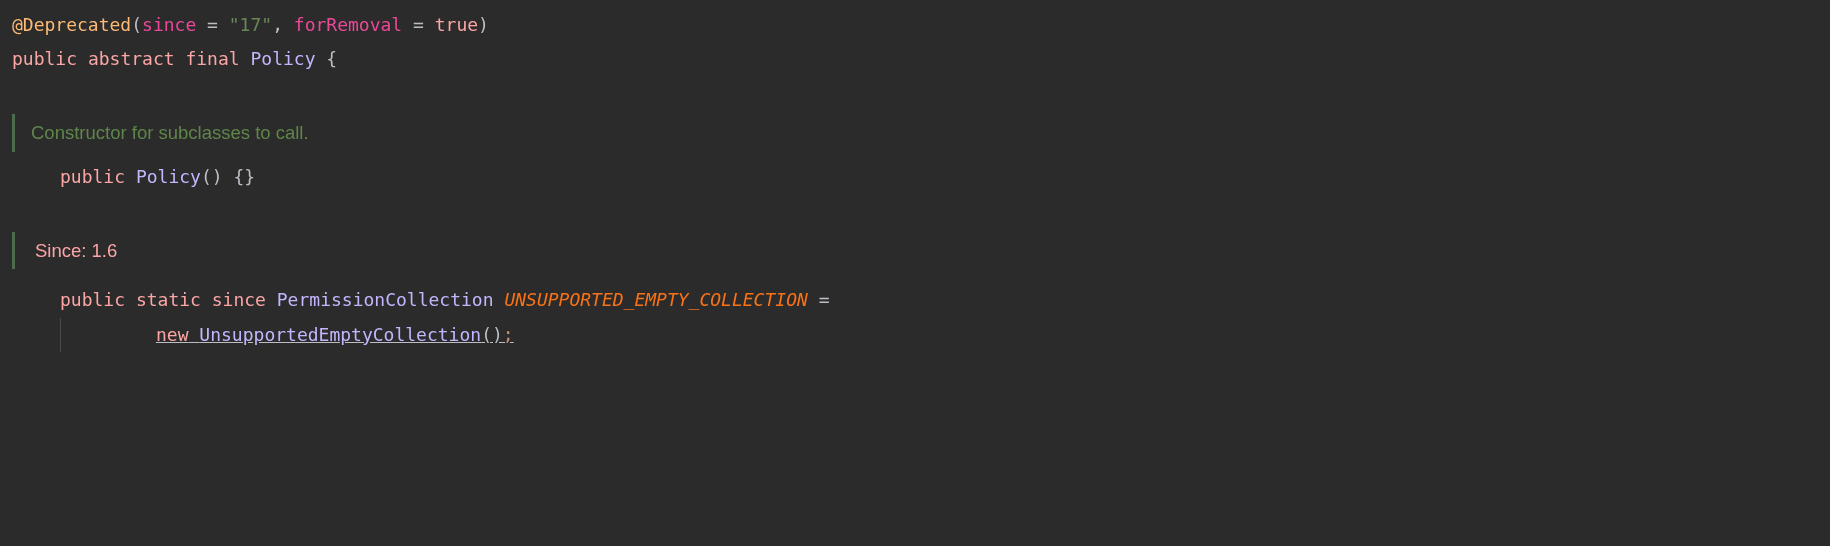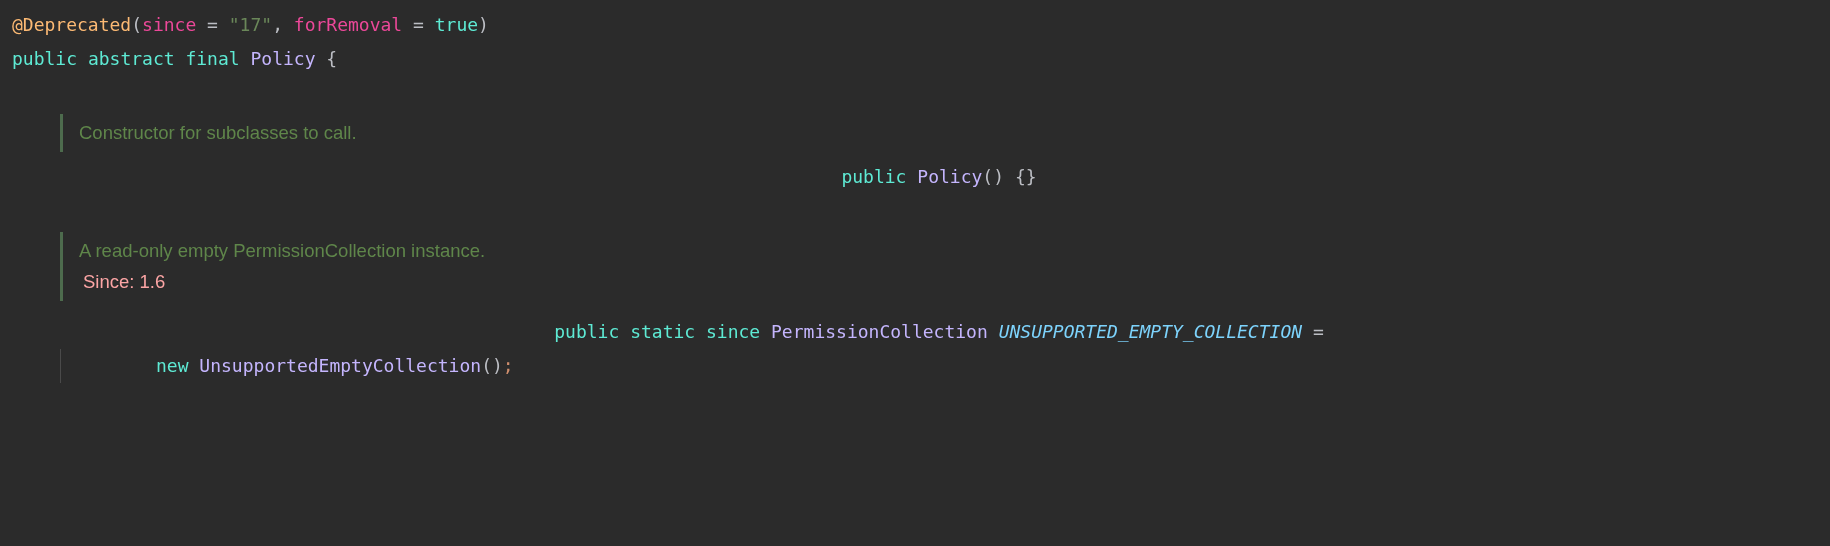--- a/index.html
+++ b/index.html
@@ -8,38 +8,37 @@
     font-family: 'Menlo', 'Monaco', 'Consolas', monospace;
     font-size: 18px;
     line-height: 1.9;
     color: #bcbec4;
     padding: 8px 12px;
     width: 1830px;
     height: 546px;
     overflow: hidden;
   }
   .line { white-space: pre; }
-  .indent1 { padding-left: 48px; text-align: center; }
-  .indent2 { padding-left: 144px; }
+  .indent1 { padding-left: 48px; }
+  .indent2 { padding-left: 144px; text-decoration: underline; }
 
   
   .t-annotation { color: #fdba74; }
   .t-paren      { color: #bcbec4; }
   .t-param      { color: #ec4899; }
   .t-op         { color: #bcbec4; }
   .t-string     { color: #6a8759; }
-  .t-keyword    { color: #5eead4; }
+  .t-keyword    { color: #fca5a5; }
   .t-classname  { color: #c4b5fd; }
-  .t-constname  { color: #7dd3fc; font-style: italic; }
+  .t-constname  { color: #f97316; font-style: italic; }
   .t-brace      { color: #bcbec4; }
   .t-semicolon  { color: #cf8e6d; }
 
   
   .doc-block {
-    margin-left: 48px;
     border-left: 3px solid #4d6b4d;
     padding: 3px 0 3px 16px;
     margin-top: 10px;
     margin-bottom: 8px;
   }
   .doc-text  { color: #5f864a; font-family: -apple-system, BlinkMacSystemFont, 'Segoe UI', sans-serif; font-size: 18.5px; line-height: 1.7; }
   .doc-since { color: #fca5a5; font-family: -apple-system, BlinkMacSystemFont, 'Segoe UI', sans-serif; font-size: 18.5px; line-height: 1.7; padding-left: 4px; }
 
   .spacer { height: 28px; }
   .spacer-sm { height: 6px; }
@@ -69,21 +68,20 @@
 
 <div class="doc-block">
   <div class="doc-text">Constructor for subclasses to call.</div>
 </div>
 
 <div class="line indent1"><span class="t-keyword">public</span><span> </span><span class="t-classname">Policy</span><span class="t-paren">()</span><span> </span><span class="t-brace">{}</span></div>
 
 <div class="spacer"></div>
 
 <div class="doc-block">
-  <div class="doc-text">A read-only empty PermissionCollection instance.</div>
   <div class="doc-since">Since: 1.6</div>
 </div>
 
 <div class="spacer-sm"></div>
 
 <div class="line indent1"><span class="t-keyword">public</span><span> </span><span class="t-keyword">static</span><span> </span><span class="t-keyword">since</span><span> </span><span class="t-classname">PermissionCollection</span><span> </span><span class="t-constname">UNSUPPORTED_EMPTY_COLLECTION</span><span> </span><span class="t-op">=</span></div>
 
 <div class="line indent2 guide"><span class="t-keyword">new</span><span> </span><span class="t-classname">UnsupportedEmptyCollection</span><span class="t-paren">()</span><span class="t-semicolon">;</span></div>
 
 </body></html>

